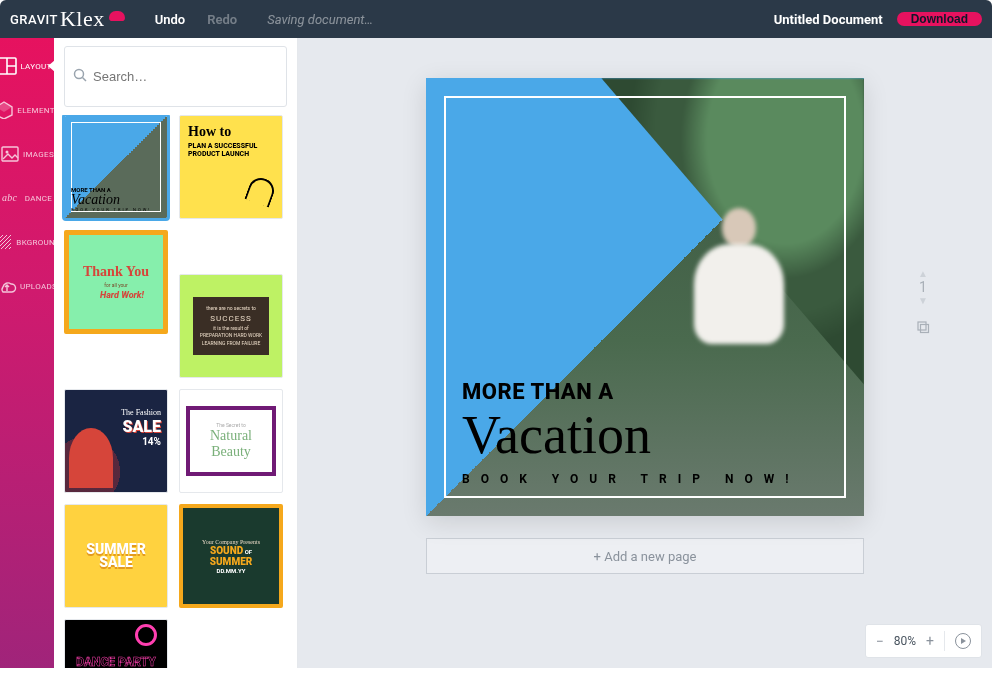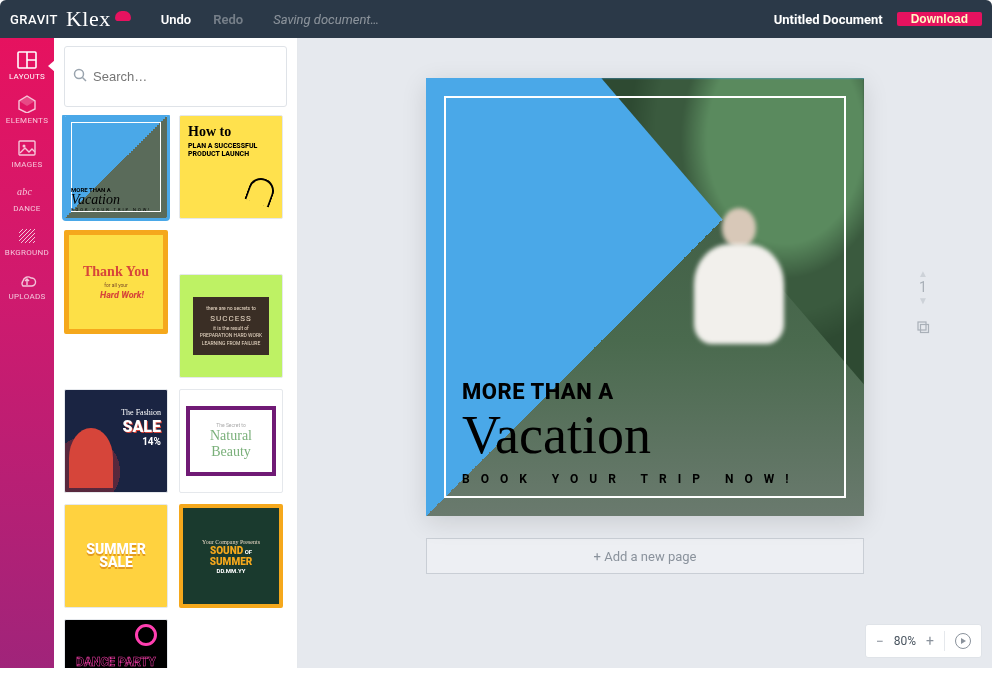--- a/index.html
+++ b/index.html
@@ -2,36 +2,36 @@
 <html><head>
 <meta charset="utf-8">
 <style>
 * { box-sizing: border-box; margin: 0; padding: 0; }
 body { font-family: -apple-system, BlinkMacSystemFont, "Segoe UI", Roboto, sans-serif; background: #fff; overflow: hidden; }
 .app { width: 992px; height: 668px; display: flex; flex-direction: column; border-radius: 6px 6px 0 0; overflow: hidden; box-shadow: 0 20px 40px rgba(0,0,0,0.15); }
 
 
 .topbar { height: 38px; background: #2b3948; display: flex; align-items: center; padding: 0 10px; color: #fff; font-size: 13px; }
 .logo { display: flex; align-items: center; font-weight: 500; font-size: 13px; letter-spacing: 0.5px; }
-.logo-klex { font-family: "Brush Script MT", cursive; font-size: 22px; margin-left: 8px; font-weight: 400; }
+.logo-klex { font-family: "Brush Script MT", cursive; font-size: 22px; margin-left: 2px; font-weight: 400; }
 .lips { width: 16px; height: 10px; background: #e6125f; border-radius: 8px 8px 4px 4px; margin-left: 4px; margin-top: -6px; position: relative; }
 .undo-redo { display: flex; gap: 22px; margin-left: 30px; }
 .undo-redo span { cursor: pointer; font-weight: 600; }
 .redo { opacity: 0.35; }
 .saving { margin-left: 30px; font-style: italic; opacity: 0.45; }
 .topbar-spacer { flex: 1; }
 .doc-title { font-weight: 700; margin-right: 14px; }
-.dl-btn { background: #e6125f; color: #fef9c3; border: 0; padding: 0 14px; font-weight: 600; font-size: 12px; cursor: pointer; border-radius: 2px; }
+.dl-btn { background: #e6125f; color: #0f172a; border: 0; padding: 0 14px; font-weight: 600; font-size: 12px; cursor: pointer; border-radius: 10px; }
 
 
 .main { flex: 1; display: flex; min-height: 0; }
 
 
 .leftnav { width: 54px; background: linear-gradient(180deg, #e6125f 0%, #d01a6e 40%, #a0247a 100%); display: flex; flex-direction: column; align-items: center; padding-top: 6px; }
-.nav-item { width: 54px; height: 44px; display: flex; flex-direction: column; align-items: center; justify-content: center; color: #fff; cursor: pointer; position: relative; font-size: 8px; letter-spacing: 0.3px; gap: 3px; opacity: 0.75; }
+.nav-item { width: 54px; height: 44px; display: flex; flex-direction: row; align-items: center; justify-content: center; color: #fff; cursor: pointer; position: relative; font-size: 8px; letter-spacing: 0.3px; gap: 3px; opacity: 0.75; }
 .nav-item.active { opacity: 1; }
 .nav-item.active::after { content: ""; position: absolute; right: -1px; top: 50%; width: 0; height: 0; border-top: 6px solid transparent; border-bottom: 6px solid transparent; border-right: 7px solid #fff; transform: translateY(-50%); }
 .nav-ico { width: 20px; height: 18px; display: flex; align-items: center; justify-content: center; }
 
 
 .sidepanel { width: 244px; background: #fff; border-right: 1px solid #e5e8ec; display: flex; flex-direction: column; }
 .search-wrap { padding: 8px 10px; }
 .search-box { display: flex; align-items: center; border: 1px solid #dfe3e8; border-radius: 3px; padding: 20px 8px; gap: 6px; }
 .search-box input { border: 0; outline: 0; flex: 1; font-size: 13px; color: #555; }
 .search-ico { color: #9aa4ae; }
@@ -45,21 +45,21 @@
 .t-vac .inner { border: 1px solid #fff; position: absolute; inset: 6px; }
 .t-vac .s1 { font-size: 6px; font-weight: 700; color: #000; position: relative; z-index: 1; }
 .t-vac .s2 { font-family: "Brush Script MT", cursive; font-size: 14px; color: #000; font-style: italic; position: relative; z-index: 1; line-height: 1; }
 .t-vac .s3 { font-size: 4px; color: #000; letter-spacing: 2px; position: relative; z-index: 1; }
 
 .t-howto { background: #ffe14d; padding: 8px; }
 .t-howto .t1 { font-family: "Brush Script MT", cursive; font-size: 14px; font-weight: 700; }
 .t-howto .t2 { font-size: 7px; font-weight: 800; line-height: 1.2; margin-top: 2px; }
 .t-howto .lamp { position: absolute; right: 8px; bottom: 14px; width: 26px; height: 26px; border: 2px solid #000; border-radius: 50% 50% 0 0; border-bottom: 0; transform: rotate(20deg); }
 
-.t-thank { background: #fde047; border: 5px solid #f5a81c; display: flex; flex-direction: column; align-items: center; justify-content: center; text-align: center; }
+.t-thank { background: #86efac; border: 5px solid #f5a81c; display: flex; flex-direction: column; align-items: center; justify-content: center; text-align: center; }
 .t-thank .t1 { font-family: "Brush Script MT", cursive; color: #d6453a; font-size: 14px; font-weight: 700; }
 .t-thank .t2 { font-size: 5px; color: #7a4a2a; margin: 2px 0; }
 .t-thank .t3 { font-weight: 800; font-size: 9px; color: #d6453a; font-style: italic; padding-left: 12px; }
 
 .t-success { background: #bef264; display: flex; align-items: center; justify-content: center; margin-top: 44px; }
 .t-success .box { background: #3a2e25; width: 76px; padding: 8px 4px; text-align: center; color: #e8d8c5; font-size: 5px; line-height: 1.5; }
 .t-success .box .big { font-size: 8px; letter-spacing: 1px; }
 
 .t-sale { background: #1a2442; position: relative; }
 .t-sale::before { content: ""; position: absolute; inset: 0; background: radial-gradient(circle at 20% 80%, rgba(230,50,50,0.3) 0 30%, transparent 30%); }

